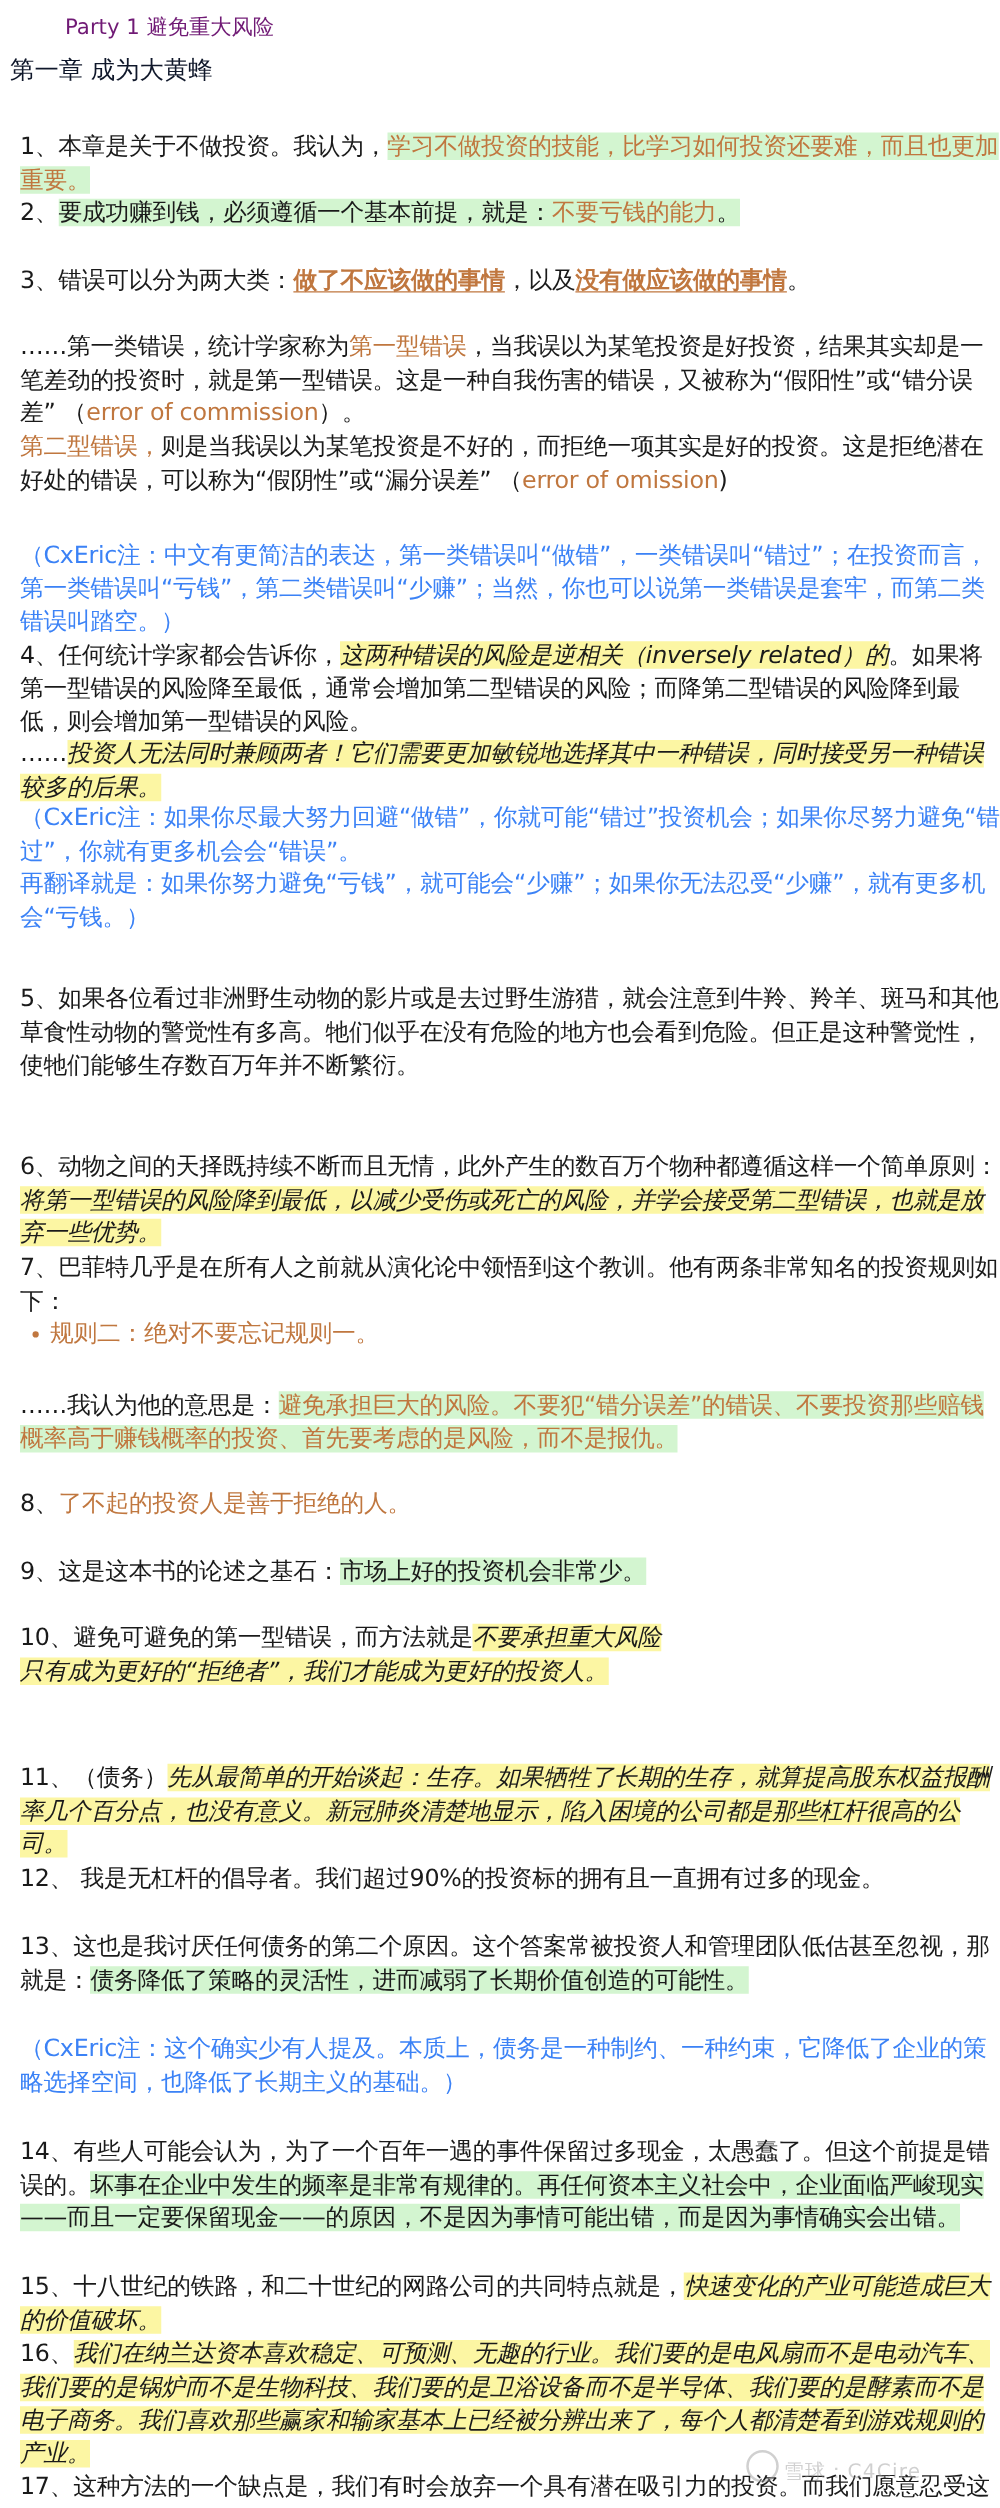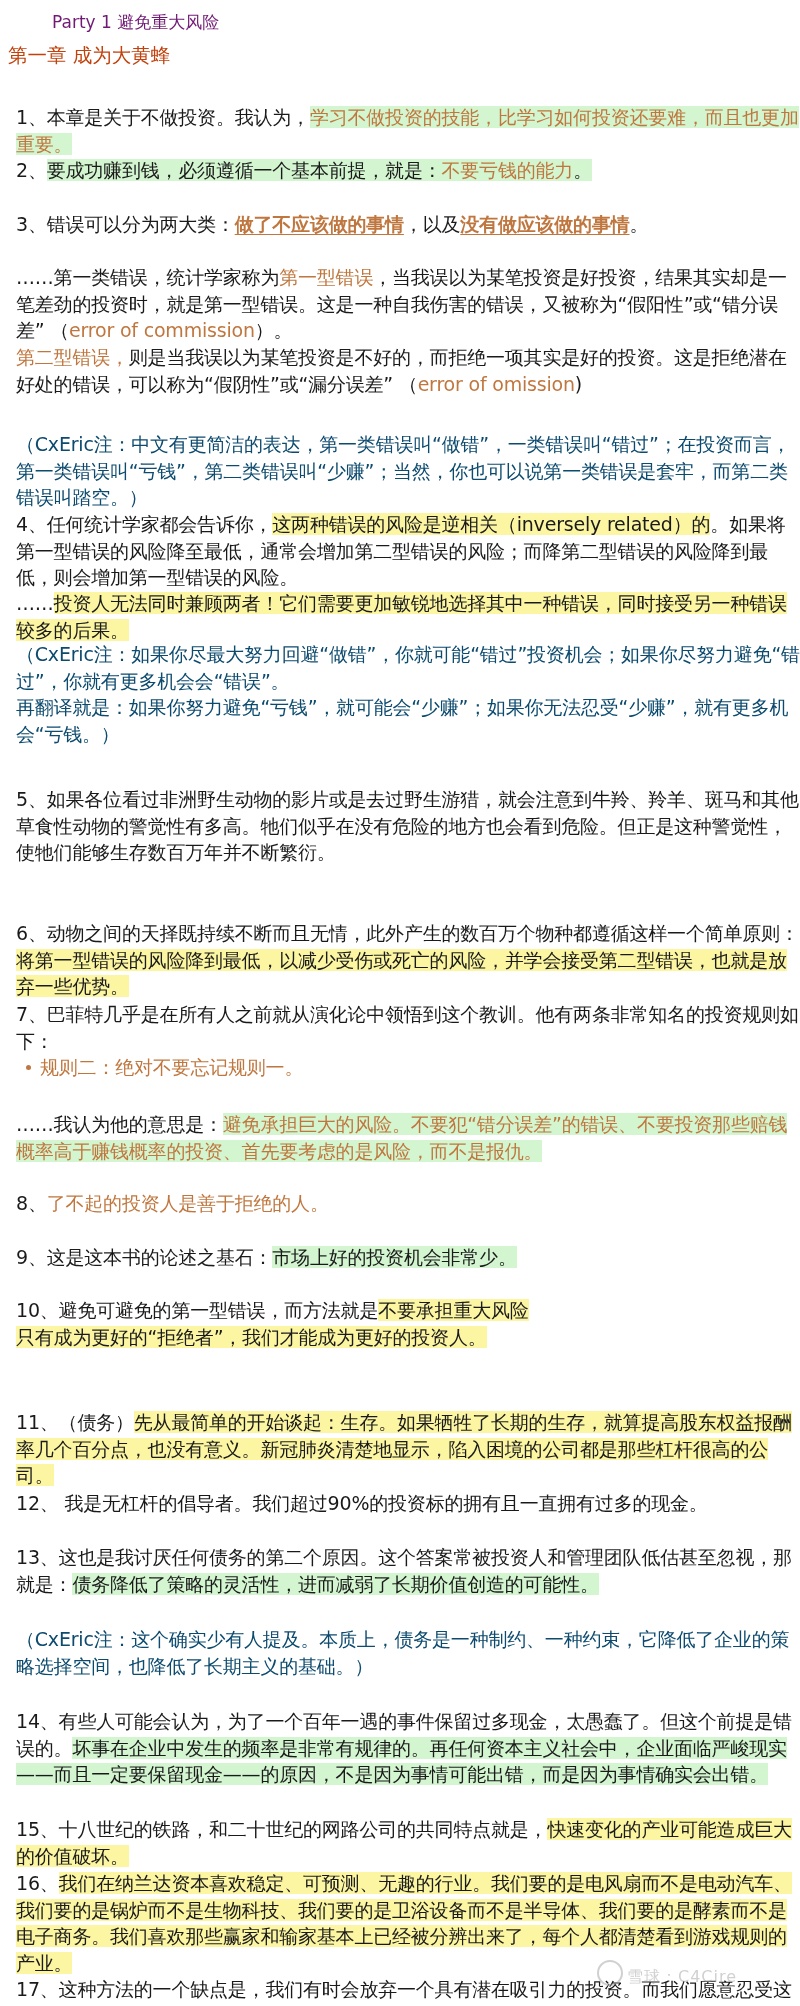--- a/index.html
+++ b/index.html
@@ -1,25 +1,25 @@
 <!DOCTYPE html>
 <html><head>
 <meta charset="utf-8">
 <style>
   html, body { margin:0; padding:0; background:#ffffff; }
   body { width:800px; height:2006px; overflow:hidden; position:relative;
          font-family:"DejaVu Sans","Liberation Sans",sans-serif; color:#1a1a1a; }
   .doc { position:absolute; left:0; top:0; width:800px; }
   .blk { position:absolute; left:16px; width:784px; font-size:19px; line-height:26.7px; letter-spacing:-0.2px; }
   .title { position:absolute; left:8px; top:6px; font-size:17px; color:#701a75; line-height:32px;margin-left:44px; }
-  .subtitle { position:absolute; left:8px; top:42px; font-size:19.5px; color:#c2410c; line-height:28px; }
+  .subtitle { position:absolute; left:8px; top:42px; font-size:19.5px; color:#0f172a; line-height:28px; }
   .or { color:#c0773f; }
-  .bl { color:#0c4a6e; }
+  .bl { color:#3b82f6; }
   .hg { background:#d3f5d0; }
-  .hy { background:#fcf6a3; }
+  .hy { background:#fcf6a3;font-style:italic; }
   .ul { text-decoration:underline; text-underline-offset:3px;font-weight:bold; }
   ul.rules { list-style:none; margin:0; padding:0; }
   ul.rules li { position:relative; padding-left:24px; color:#c0773f; }
   ul.rules li .dot { position:absolute; left:10px; top:11px; width:5px; height:5px; border-radius:50%; background:#c0773f; }
   .wm { position:absolute; left:597px; top:1960px; font-size:16px; color:rgba(150,150,150,0.45); letter-spacing:1px; }
   .wm .logo { display:inline-block; width:22px; height:22px; border:2px solid rgba(150,150,150,0.45); border-radius:50%; vertical-align:-4px; margin-right:4px; }
 </style>
 </head>
 <body>
 

